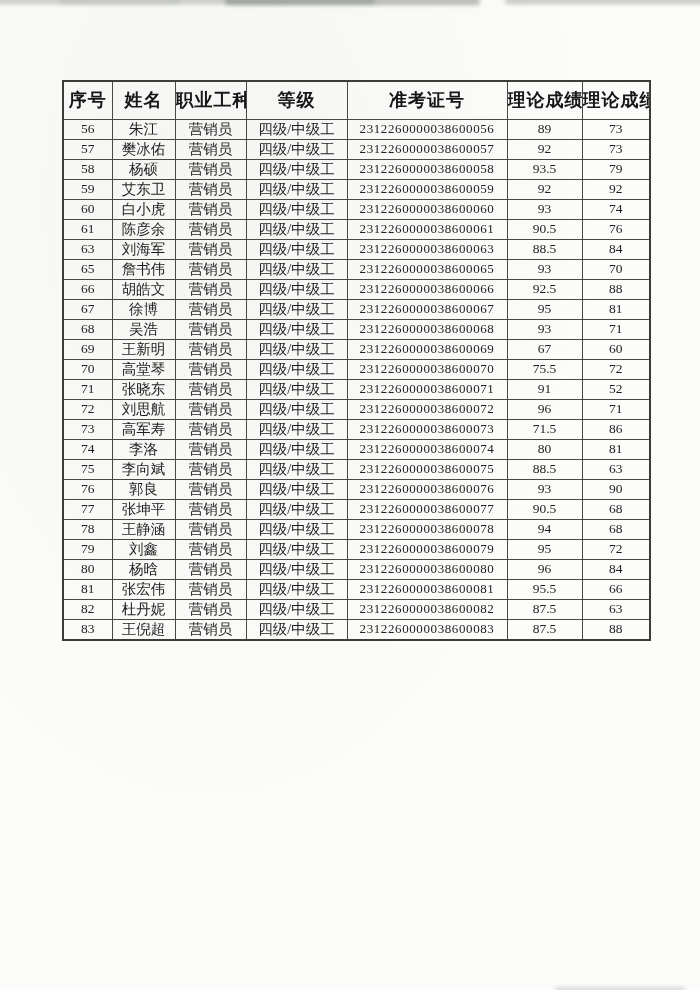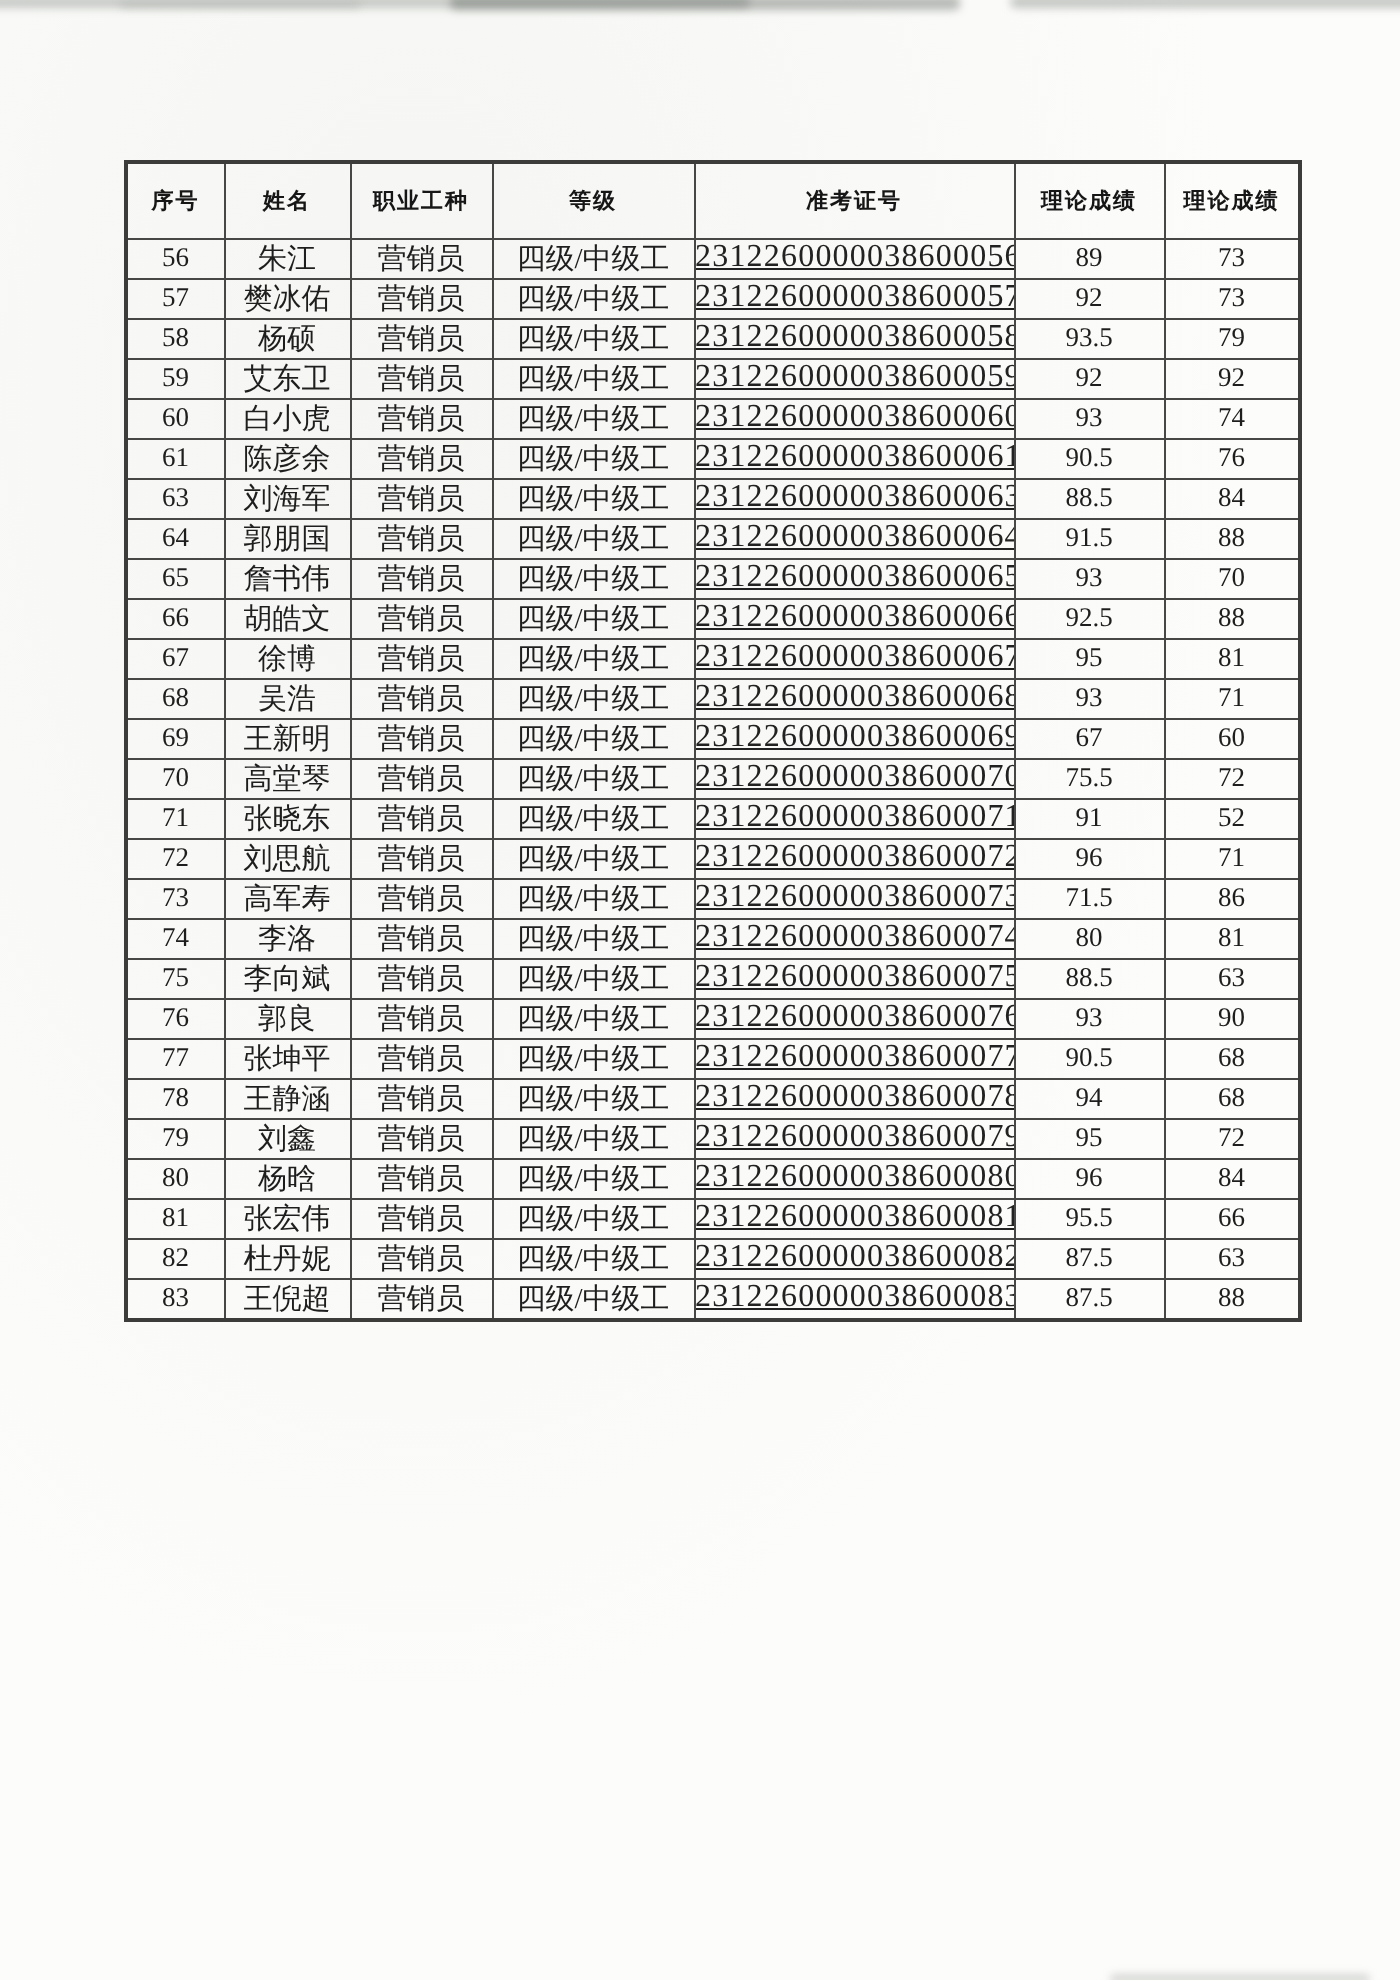--- a/index.html
+++ b/index.html
@@ -53,30 +53,29 @@
     overflow: hidden;
     white-space: nowrap;
   }
   table.score-table {
     border: 2px solid #3c3c3a;
   }
   thead tr { height: 38px; }
   tbody tr { height: 19px; }
   thead th {
     font-weight: 600;
-    font-size: 11px;
+    font-size: 18px;
     letter-spacing: 1px;
     color: #161616;
     margin-left: 22px;
   }
   td[data-name="cell-ticket"] {
-    font-size: 16px;
+    font-size: 13px;
     letter-spacing: 0.6px;
     color: #222;
-    text-decoration: underline;
   }
   td[data-name="cell-no"],
   td[data-name="cell-theory"],
   td[data-name="cell-practical"] {
     font-size: 13.5px;
   }
 </style>
 </head>
 <body>
 
@@ -166,29 +165,20 @@
         <tr data-name="table-row">
           <td data-name="cell-no">63</td>
           <td data-name="cell-name">刘海军</td>
           <td data-name="cell-occupation">营销员</td>
           <td data-name="cell-level">四级/中级工</td>
           <td data-name="cell-ticket">2312260000038600063</td>
           <td data-name="cell-theory">88.5</td>
           <td data-name="cell-practical">84</td>
         </tr>
         <tr data-name="table-row">
-          <td data-name="cell-no">64</td>
-          <td data-name="cell-name">郭朋国</td>
-          <td data-name="cell-occupation">营销员</td>
-          <td data-name="cell-level">四级/中级工</td>
-          <td data-name="cell-ticket">2312260000038600064</td>
-          <td data-name="cell-theory">91.5</td>
-          <td data-name="cell-practical">88</td>
-        </tr>
-        <tr data-name="table-row">
           <td data-name="cell-no">65</td>
           <td data-name="cell-name">詹书伟</td>
           <td data-name="cell-occupation">营销员</td>
           <td data-name="cell-level">四级/中级工</td>
           <td data-name="cell-ticket">2312260000038600065</td>
           <td data-name="cell-theory">93</td>
           <td data-name="cell-practical">70</td>
         </tr>
         <tr data-name="table-row">
           <td data-name="cell-no">66</td>

